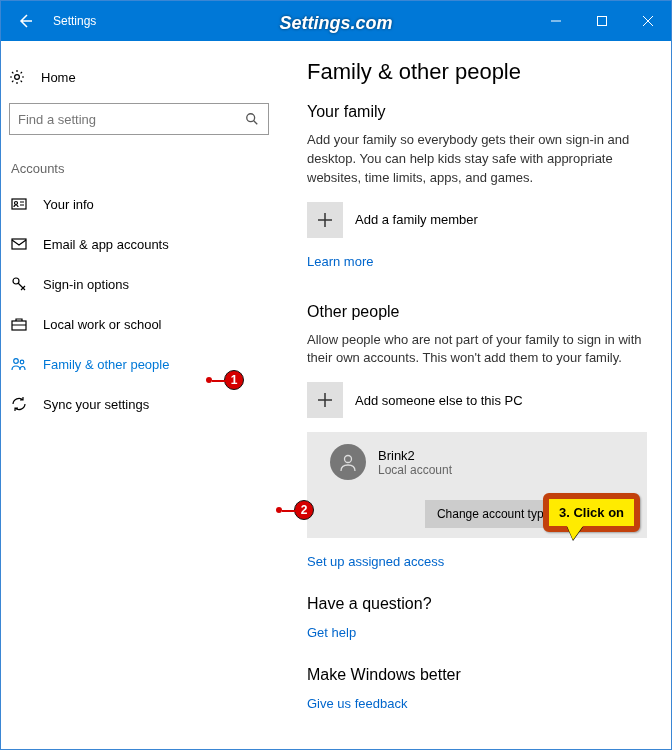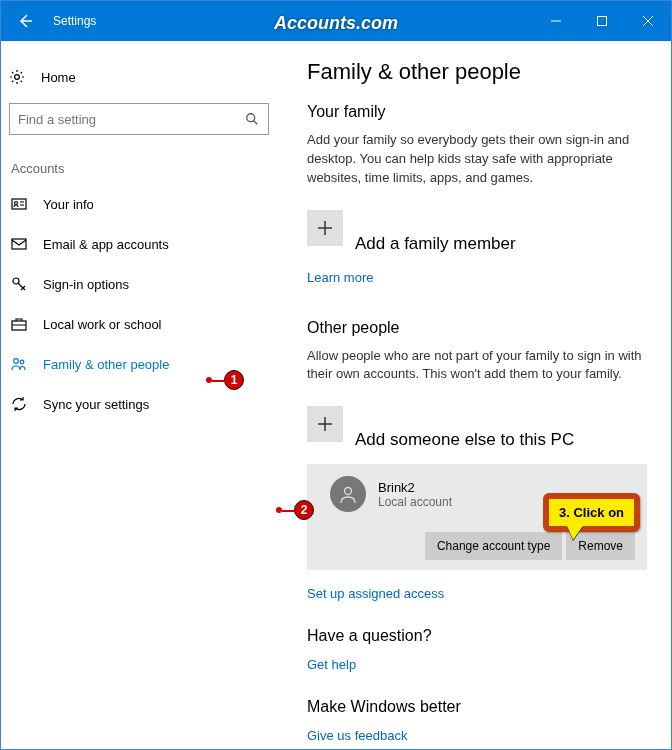--- a/index.html
+++ b/index.html
@@ -24,21 +24,21 @@
   .navitem svg{width:16px;height:16px;margin-right:16px;stroke:#000;fill:none;stroke-width:1.2;}
   .navitem.active{ color:#0078d7;}
   .navitem.active svg{stroke:#0078d7;}
   .main{ flex:1; padding: 18px 24px 0 16px; overflow:hidden;}
   h1{ font-weight:400; font-size:22px; margin-bottom:18px;}
   h2{ font-weight:400; font-size:16px; margin-top:8px; margin-bottom:10px;}
   .para{ font-size:13px; color:#333; line-height:1.45; margin-bottom:14px;}
   .addrow{ display:flex; align-items:center; margin-bottom:14px;}
   .plusbox{ width:36px;height:36px; background:#e0e0e0; display:flex;align-items:center;justify-content:center; margin-right:12px;}
   .plusbox svg{width:14px;height:14px;stroke:#333;stroke-width:1.5;fill:none;}
-  .addlabel{ font-size:17px;margin-top:32px;}
+  .addlabel{ font-size:13px;}
   .link{ color:#0066cc; font-size:13px; display:inline-block; margin-bottom:6px;}
   .section-gap{height:20px;}
   .user-card{ background:#e9e9e9; padding:12px 12px 10px 23px; margin-bottom:14px; position:relative;}
   .user-row{ display:flex; align-items:center;}
   .avatar{ width:36px;height:36px; border-radius:50%; background:#777; display:flex;align-items:center;justify-content:center; margin-right:12px;}
   .avatar svg{width:20px;height:20px;stroke:#ddd;fill:none;stroke-width:1.3;}
   .uname{font-size:13px;}
   .usub{font-size:12px;color:#666;}
   .ubtns{ display:flex; justify-content:flex-end; gap:4px; margin-top:20px;}
   .ubtn{ background:#ccc; border:none; padding:7px 12px; font-size:12px;}
@@ -73,21 +73,21 @@
         </svg>
       </div>
     <div class="winbtn">
         <svg viewBox="0 0 10 10">
           <path d="M0 0 L10 10 M10 0 L0 10"></path>
         </svg>
       </div>
   </div>
 </div>
 
-<div class="watermark">Accounts.com</div>
+<div class="watermark">Settings.com</div>
 
 <div class="body">
   <div class="sidebar">
     <div class="home-row">
       <svg viewBox="0 0 16 16">
           <circle cx="8" cy="8" r="2.4"></circle>
           <path d="M8 1v2M8 13v2M1 8h2M13 8h2M3 3l1.4 1.4M11.6 11.6 13 13M13 3l-1.4 1.4M4.4 11.6 3 13"></path>
         </svg>
       <span>Home</span>
     </div>

